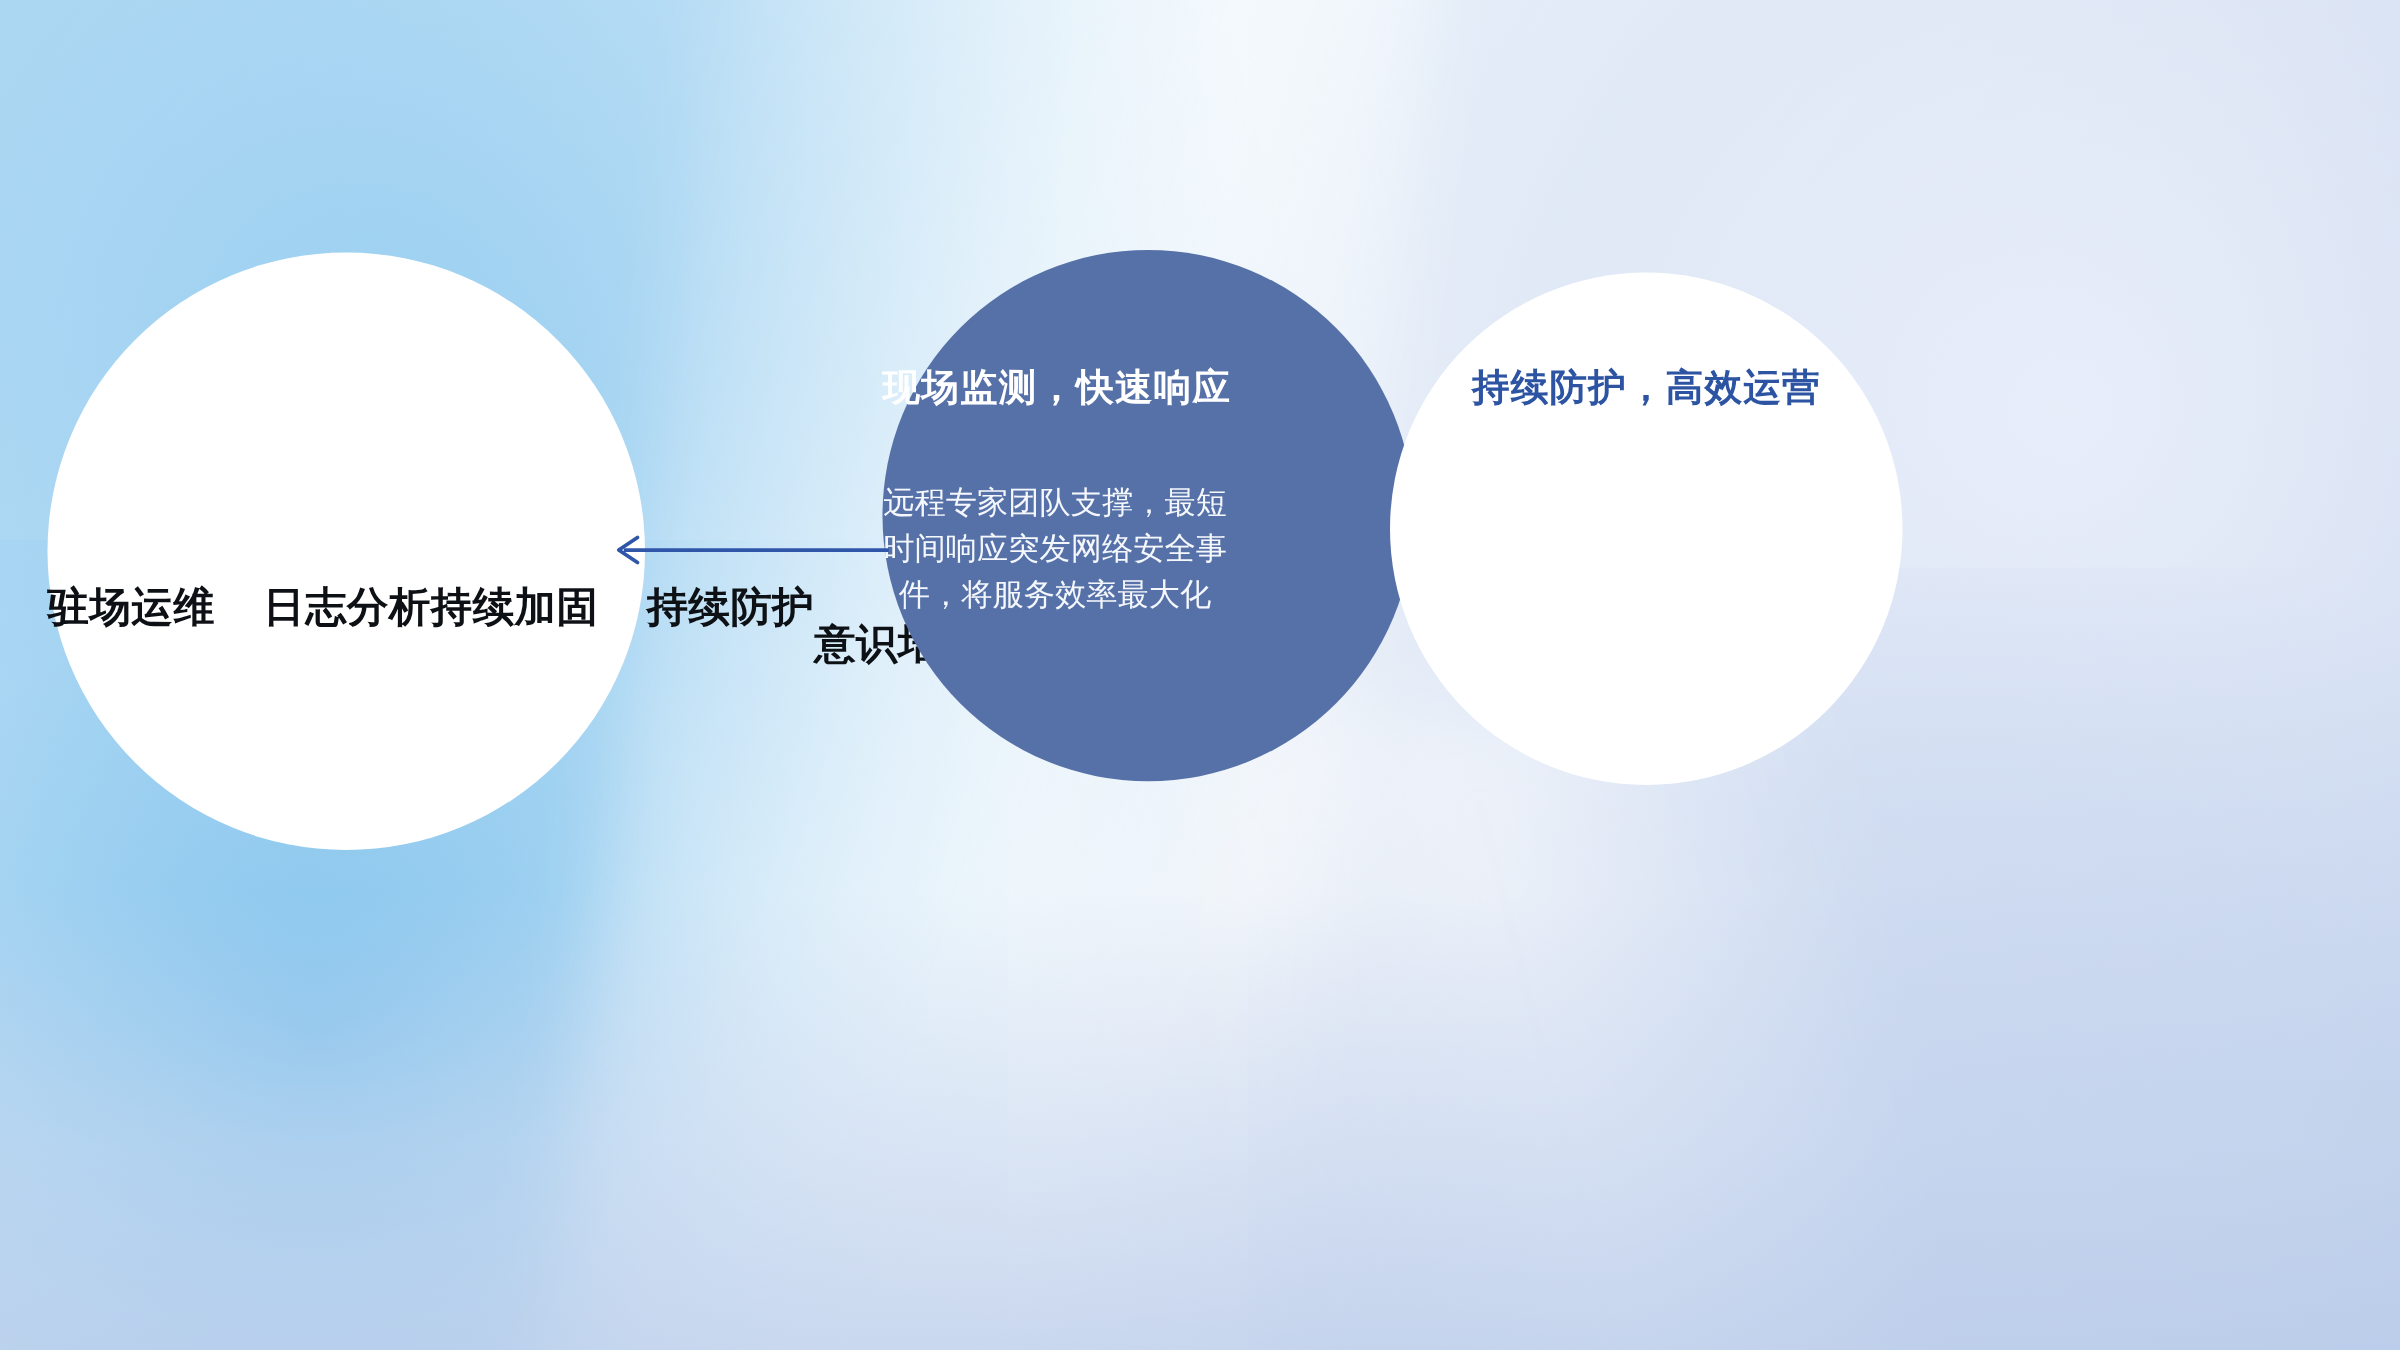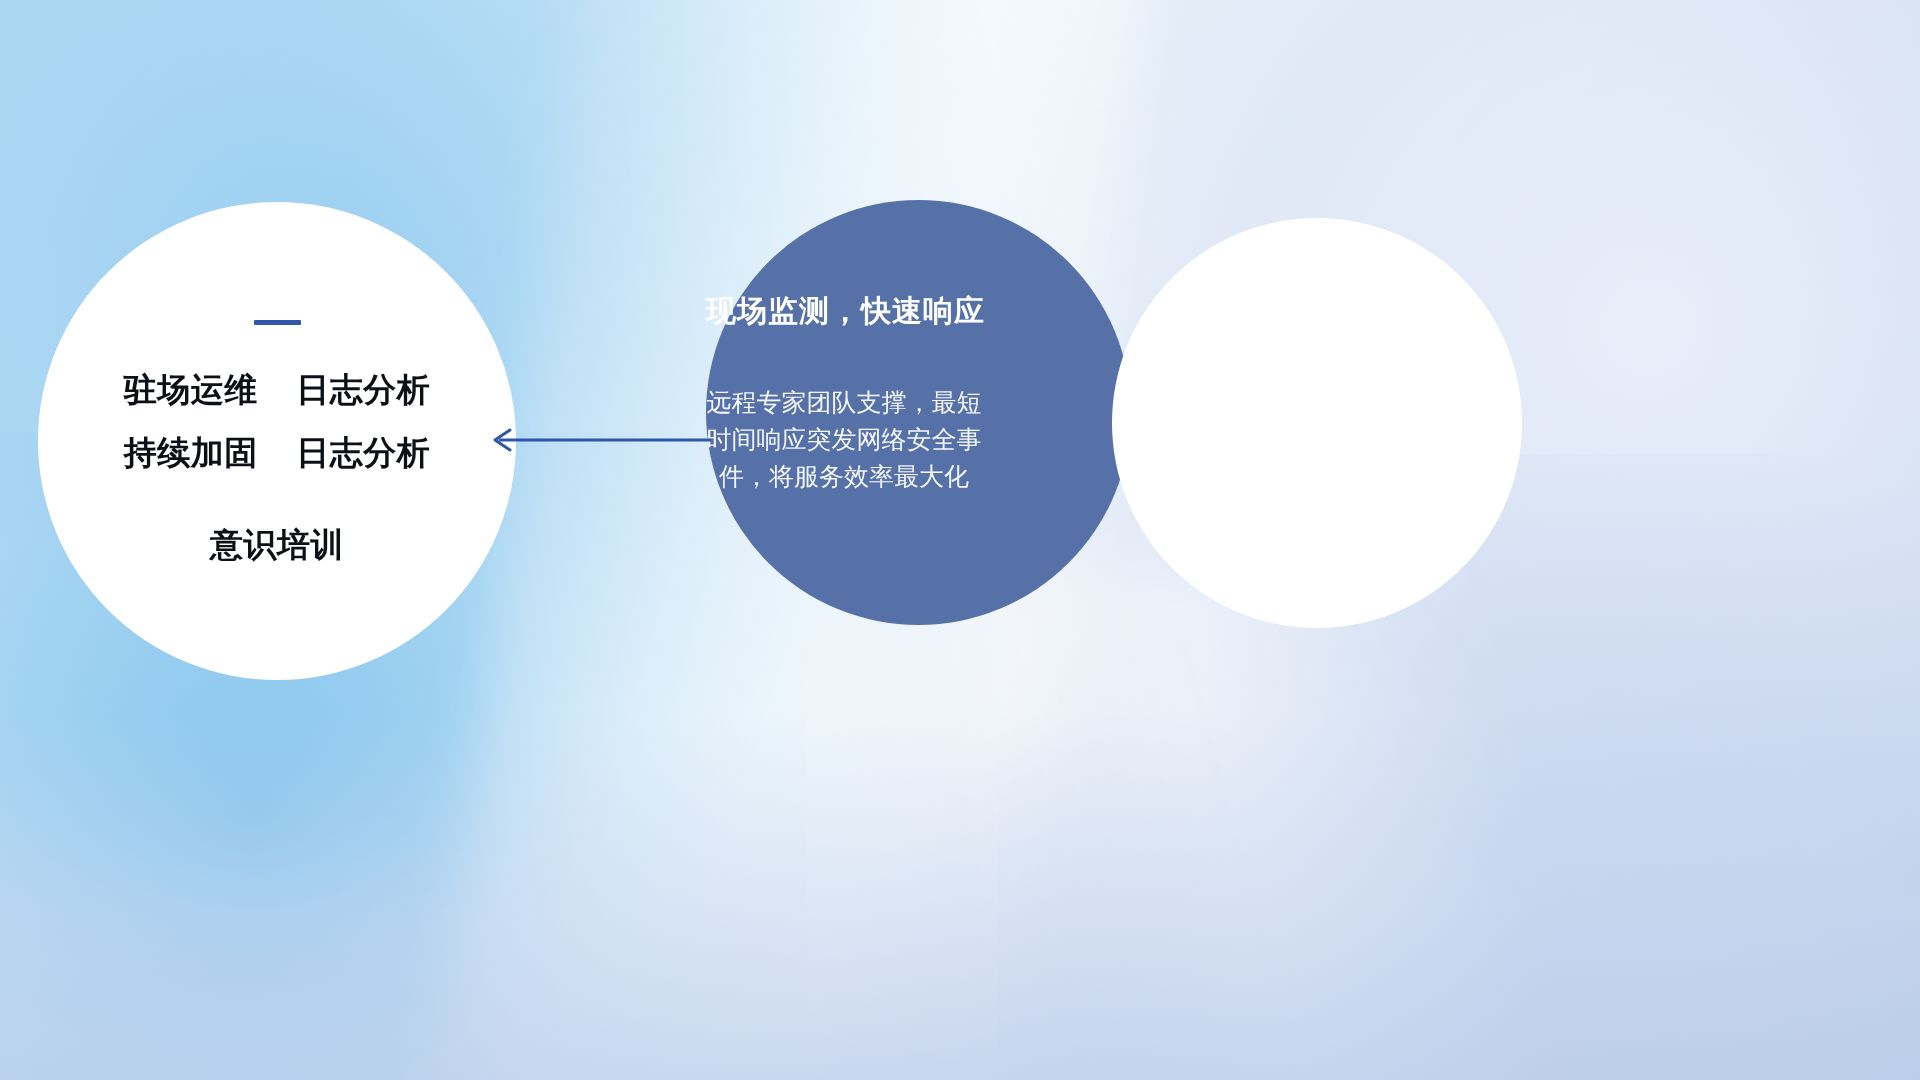--- a/index.html
+++ b/index.html
@@ -63,21 +63,21 @@
 
   
   .circle { position:absolute; border-radius:50%; }
 
   #circle-left {
     left:38px; top:202px; width:478px; height:478px;
     background:#ffffff;
   }
   #left-inner {
     position:absolute; inset:0;
-    display:flex; flex-direction:column;
+    display:flex; flex-direction:row;
     align-items:center; justify-content:flex-start;
     padding-top:118px;
   }
   #left-dash {
     width:47px; height:5px; background:#2f56a8; border-radius:1px;
     margin-bottom:48px;
   }
   .left-line {
     color:#0d1014; font-weight:bold; font-size:33px;
     letter-spacing:.5px; line-height:1.0;
@@ -140,33 +140,34 @@
   <div class="bg-glow-d"></div>
   <div class="bg-streak"></div>
   <div class="bg-streak2"></div>
   <div class="bg-haze"></div>
 </div>
 
 <div class="circle" id="circle-left">
   <div id="left-inner">
     <div id="left-dash"></div>
     <div class="left-line">驻场运维    日志分析</div>
-    <div class="left-line">持续加固    日志分析</div>
+    <div class="left-line">持续加固    持续防护</div>
     <div class="left-line">意识培训</div>
   </div>
 </div>
 
 <svg id="arrow" width="232" height="44" viewBox="0 0 232 44">
   <line x1="231" y1="22" x2="19" y2="22" stroke="#2f56a8" stroke-width="3"></line>
   <polyline points="30,12 15,22 30,32" fill="none" stroke="#2f56a8" stroke-width="3" stroke-linecap="round" stroke-linejoin="round"></polyline>
 </svg>
 
 <div class="circle" id="circle-mid">
   <div id="mid-inner">
     <div id="mid-title">现场监测，快速响应</div>
     <div id="mid-body">远程专家团队支撑，最短时间响应突发网络安全事件，将服务效率最大化</div>
   </div>
 </div>
 
 <div class="circle" id="circle-right">
   <div id="right-inner">
+    <div id="right-title">持续防护，高效运营</div>
   </div>
 </div>
 
 </body></html>

